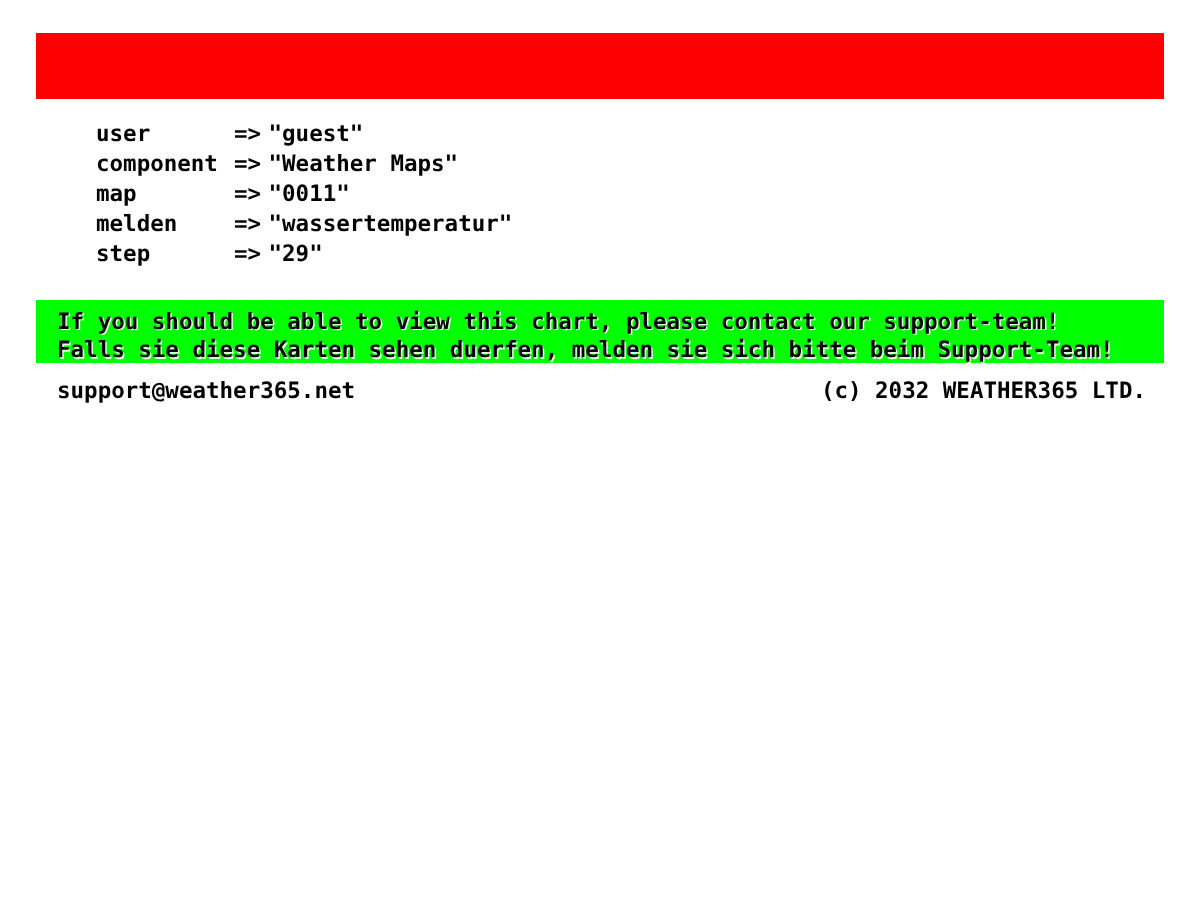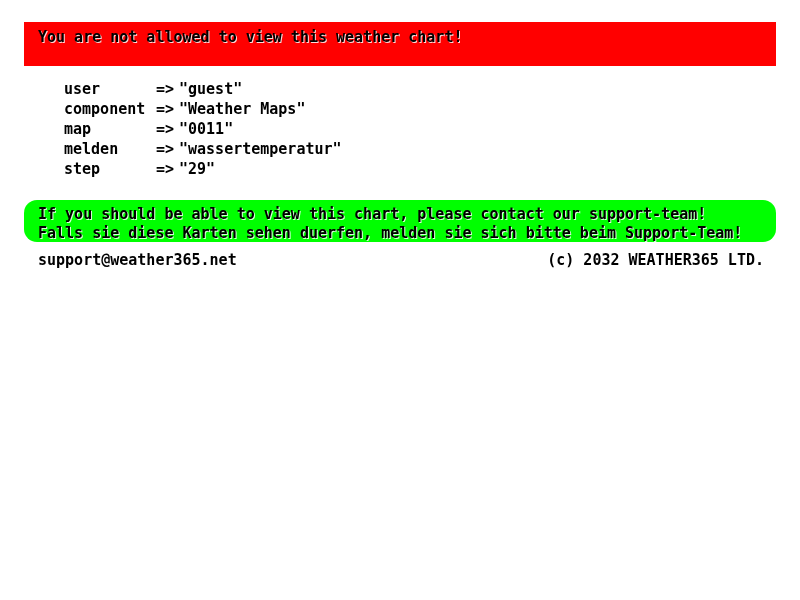--- a/index.html
+++ b/index.html
@@ -29,21 +29,20 @@
   .banner.alert {
     background: var(--alert-bg);
     height: 44px;
     padding-top: 6px;
   }
   .banner.info {
     background: var(--info-bg);
     height: 42px;
     padding-top: 5px;
     margin-top: 21px;
-    border-radius: 13px;
   }
 
   .kv-list {
     margin: 13px 0 0 14px;
     line-height: 20px;
   }
   .kv-key   { display: inline-block; width: 92px; margin-left: 26px; }
   .kv-arrow { display: inline-block; width: 23px; }
   .kv-value { display: inline-block; }
 
@@ -56,21 +55,20 @@
     line-height: 20px;
     gap: 32px;
   }
 </style>
 </head>
 <body>
 
 <div class="page">
 
   <div class="banner alert">
-    <div>You are not allowed to view this weather chart!</div>
   </div>
 
   <div class="kv-list">
     <div class="kv-row">
       <span class="kv-key">user</span><span class="kv-arrow">=&gt;</span><span class="kv-value">"guest"</span>
     </div>
     <div class="kv-row">
       <span class="kv-key">component</span><span class="kv-arrow">=&gt;</span><span class="kv-value">"Weather Maps"</span>
     </div>
     <div class="kv-row">

